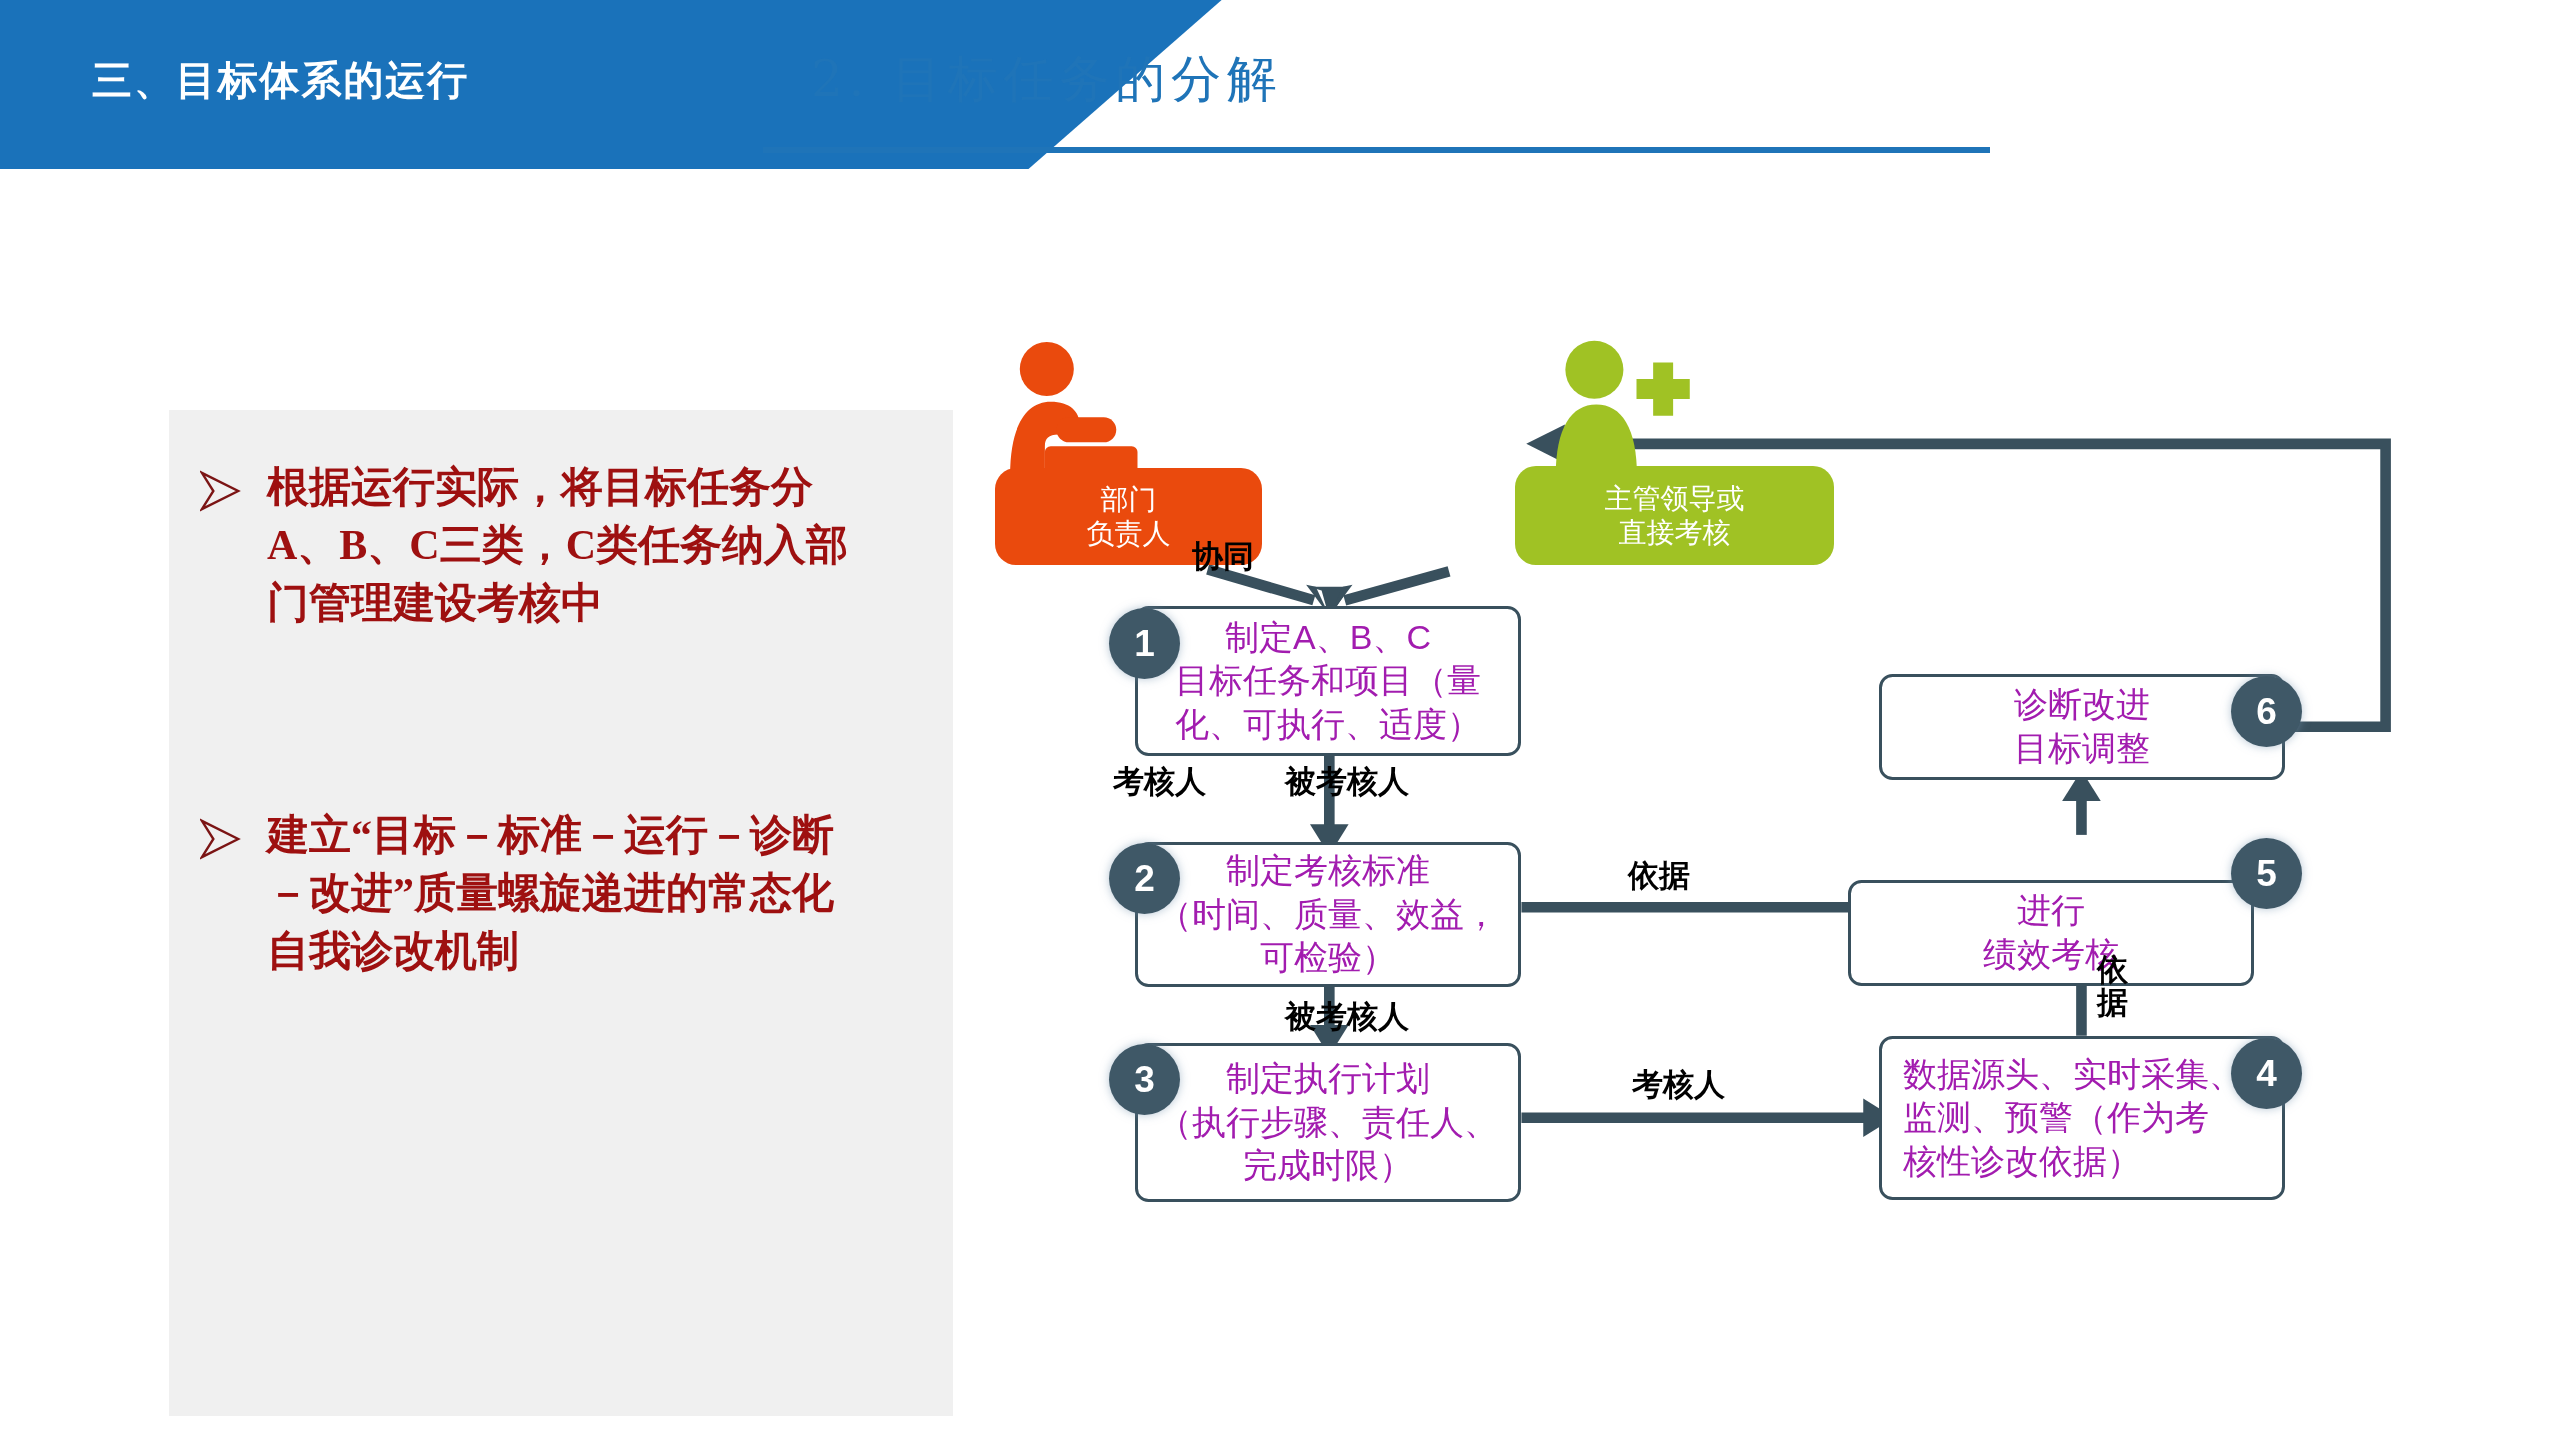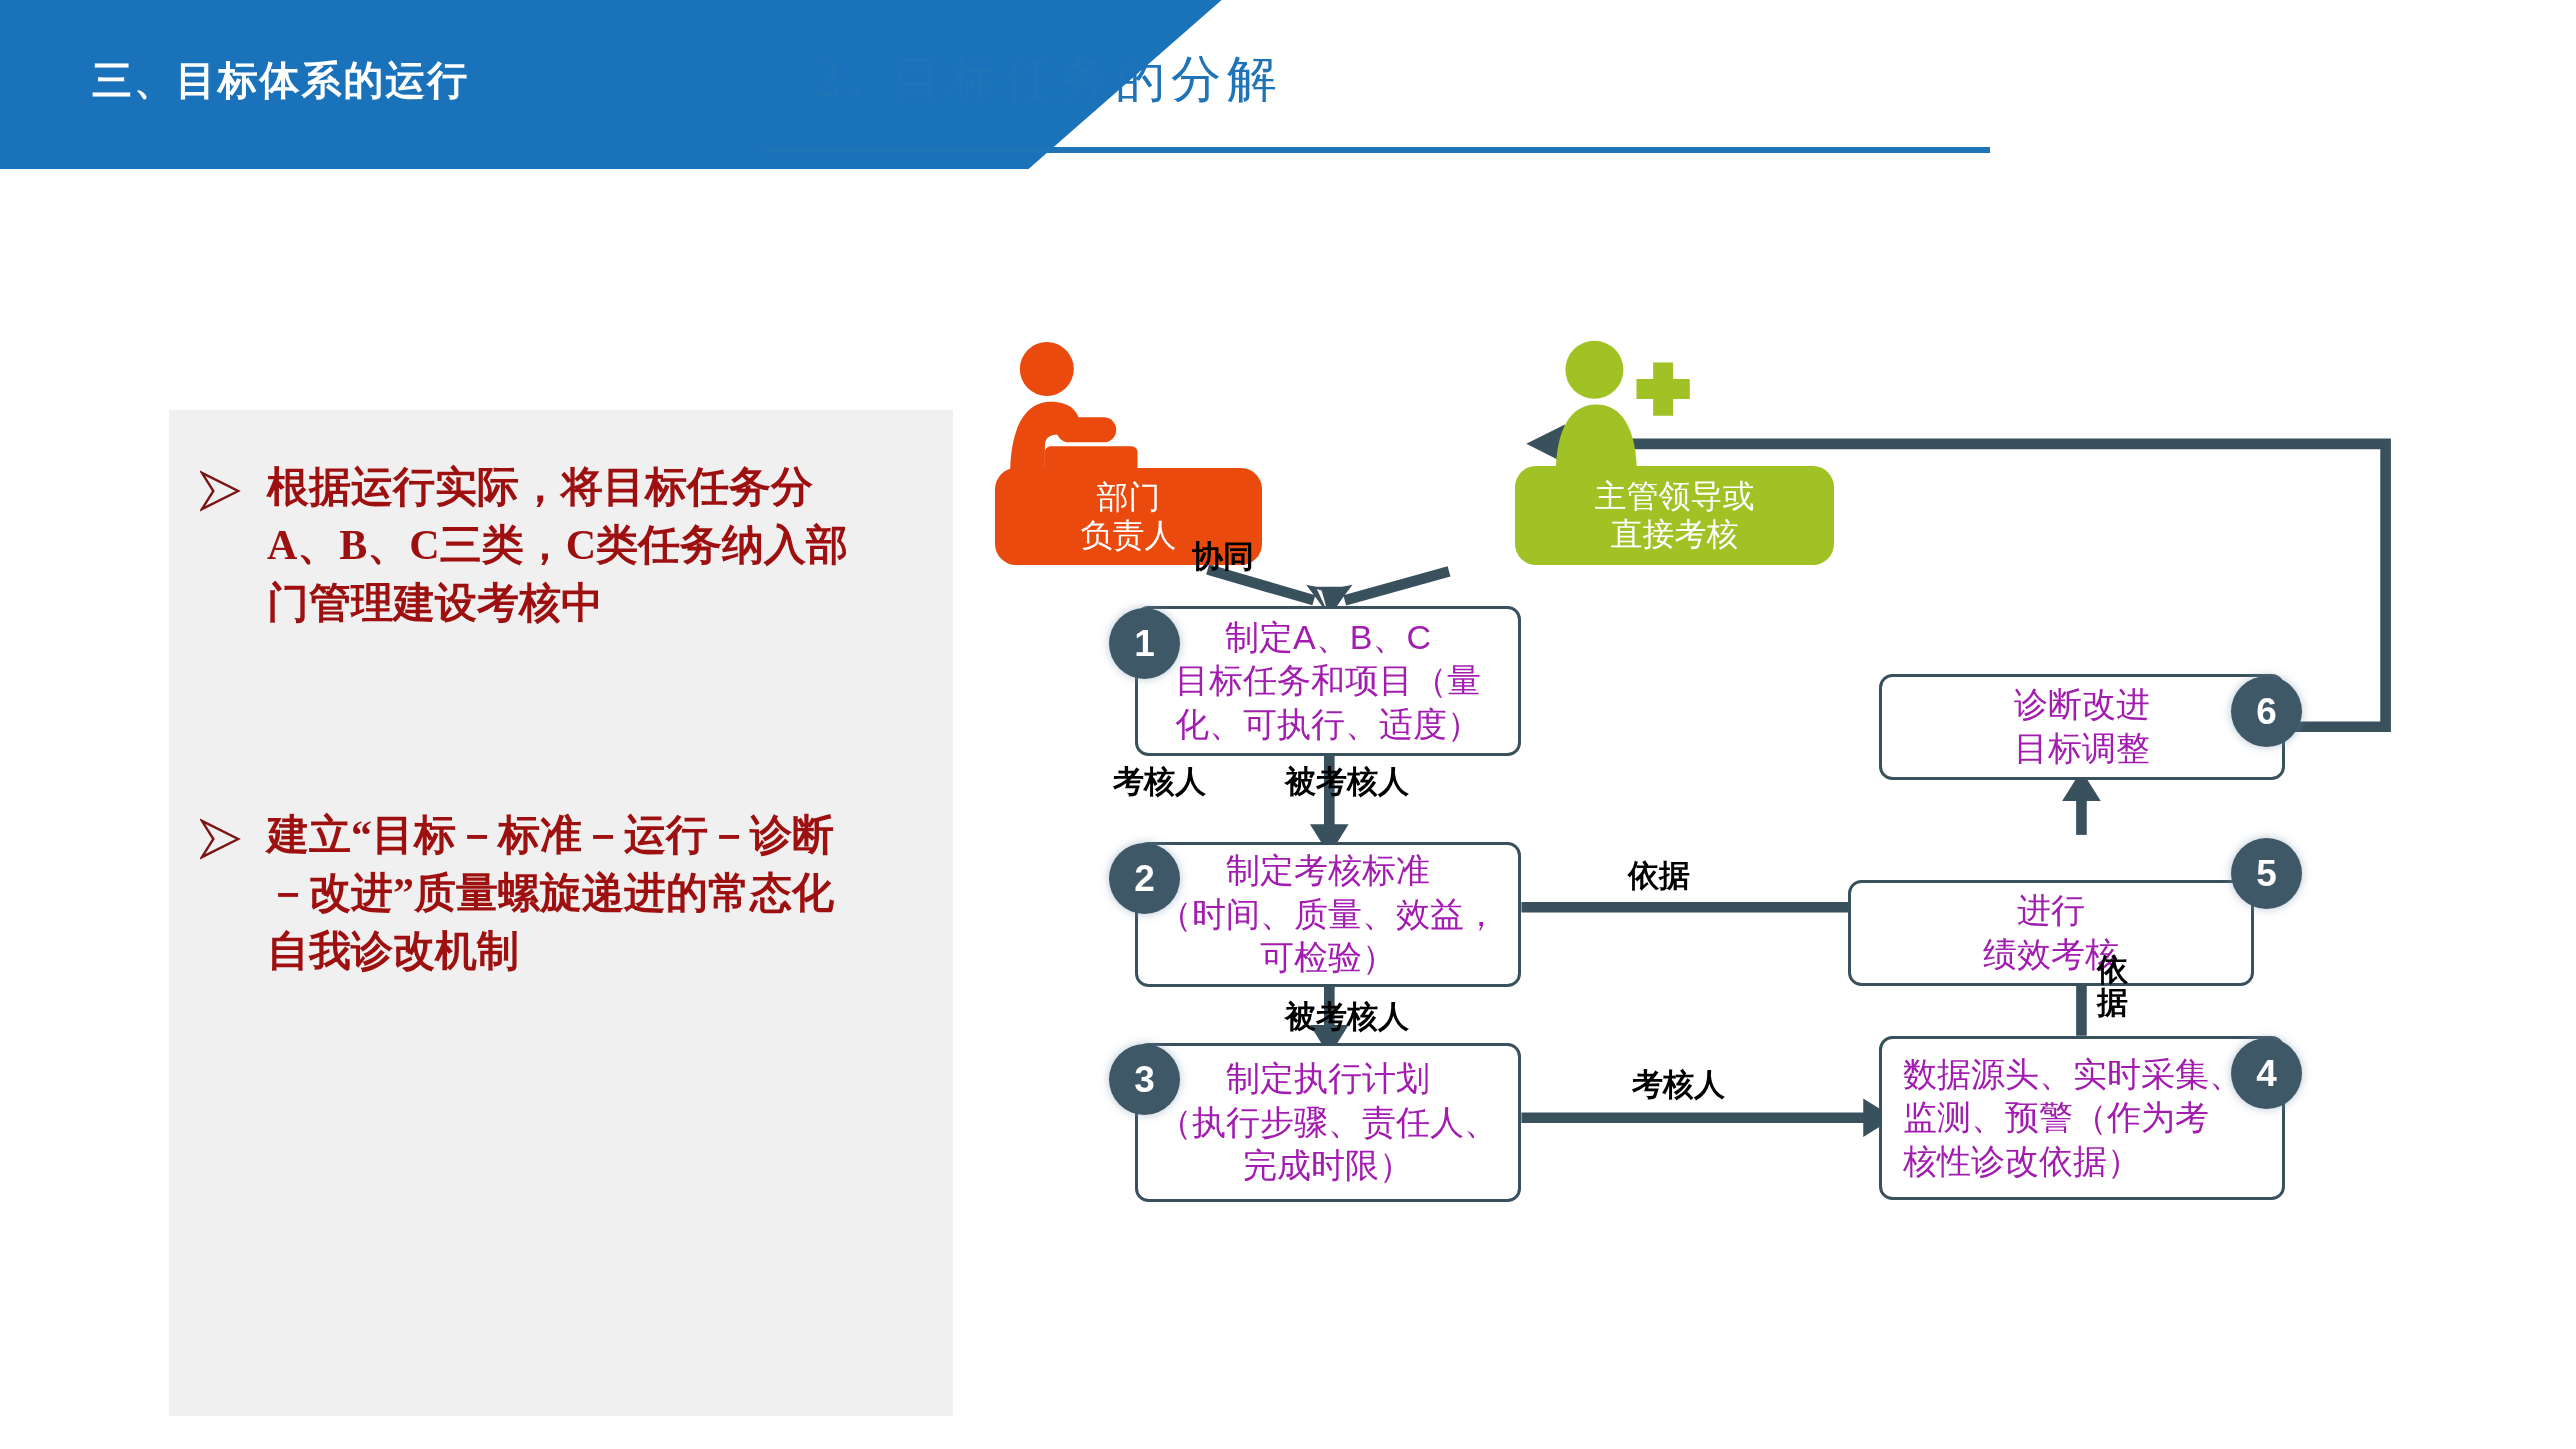--- a/index.html
+++ b/index.html
@@ -59,21 +59,21 @@
   #red-1{left:200px;top:459px;}
   #red-2{left:200px;top:807px;}
 
   
   .diagram{position:absolute;left:966px;top:328px;width:1584px;height:1120px;}
   .diagram svg{position:absolute;left:0;top:0;}
 
   .person-box{
     position:absolute;border-radius:21px;color:#fff;
     display:flex;flex-direction:column;align-items:center;justify-content:center;
-    font-size:32px;line-height:1.18;text-align:center;
+    font-size:28px;line-height:1.18;text-align:center;
   }
   #box-dept{left:29px;top:140px;width:267px;height:97px;background:#ea4a0d;}
   #box-leader{left:549px;top:138px;width:319px;height:99px;background:#a0c224;}
 
   .flowbox{
     position:absolute;border:3.9px solid #39505d;border-radius:13.5px;background:#fff;
     display:flex;align-items:center;justify-content:center;
     color:#a21caf;font-size:34px;line-height:1.28;text-align:center;
     box-sizing:border-box;padding:3.9px 9.7px;
   }

